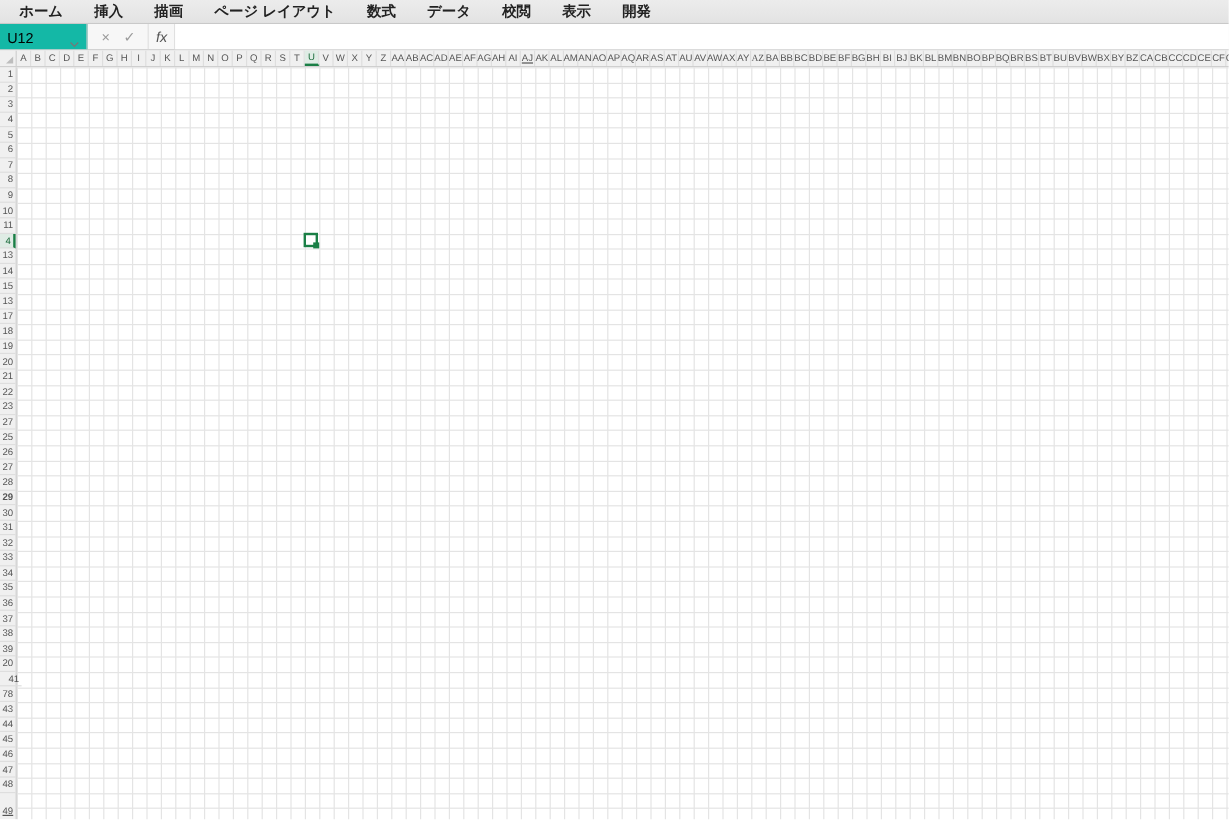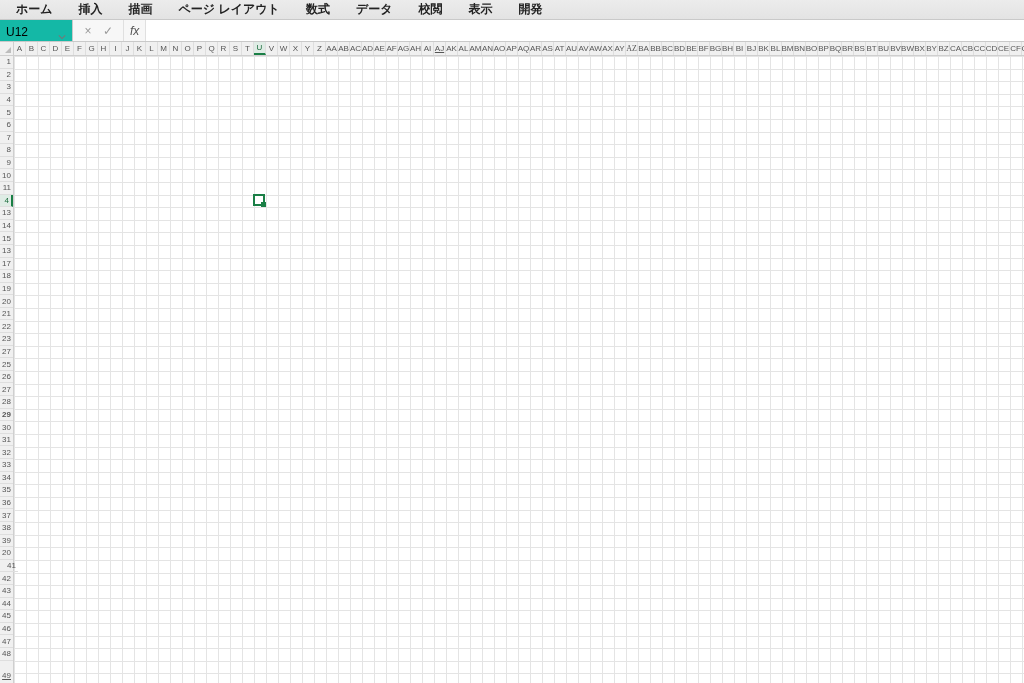--- a/index.html
+++ b/index.html
@@ -337,21 +337,21 @@
       <div class="row-h" style="height: 12.6px;">32</div>
       <div class="row-h" style="height: 12.6px;">33</div>
       <div class="row-h" style="height: 12.6px;">34</div>
       <div class="row-h" style="height: 12.6px;">35</div>
       <div class="row-h" style="height: 12.6px;">36</div>
       <div class="row-h" style="height: 12.6px;">37</div>
       <div class="row-h" style="height: 12.6px;">38</div>
       <div class="row-h" style="height: 12.6px;">39</div>
       <div class="row-h" style="height: 12.6px;">20</div>
       <div class="row-h" style="height: 12.6px; padding-left: 16px;">41</div>
-      <div class="row-h" style="height: 12.6px;">42</div>
+      <div class="row-h" style="height: 12.6px;">78</div>
       <div class="row-h" style="height: 12.6px;">43</div>
       <div class="row-h" style="height: 12.6px;">44</div>
       <div class="row-h" style="height: 12.6px;">45</div>
       <div class="row-h" style="height: 12.6px;">46</div>
       <div class="row-h" style="height: 12.6px;">47</div>
       <div class="row-h" style="height: 12.6px;">48</div>
       <div class="row-h" style="height: 30px; text-decoration: underline;">49</div>
       <div class="row-h" style="height: 12.6px;">50</div>
     </div>
   <div class="grid" id="grid">

